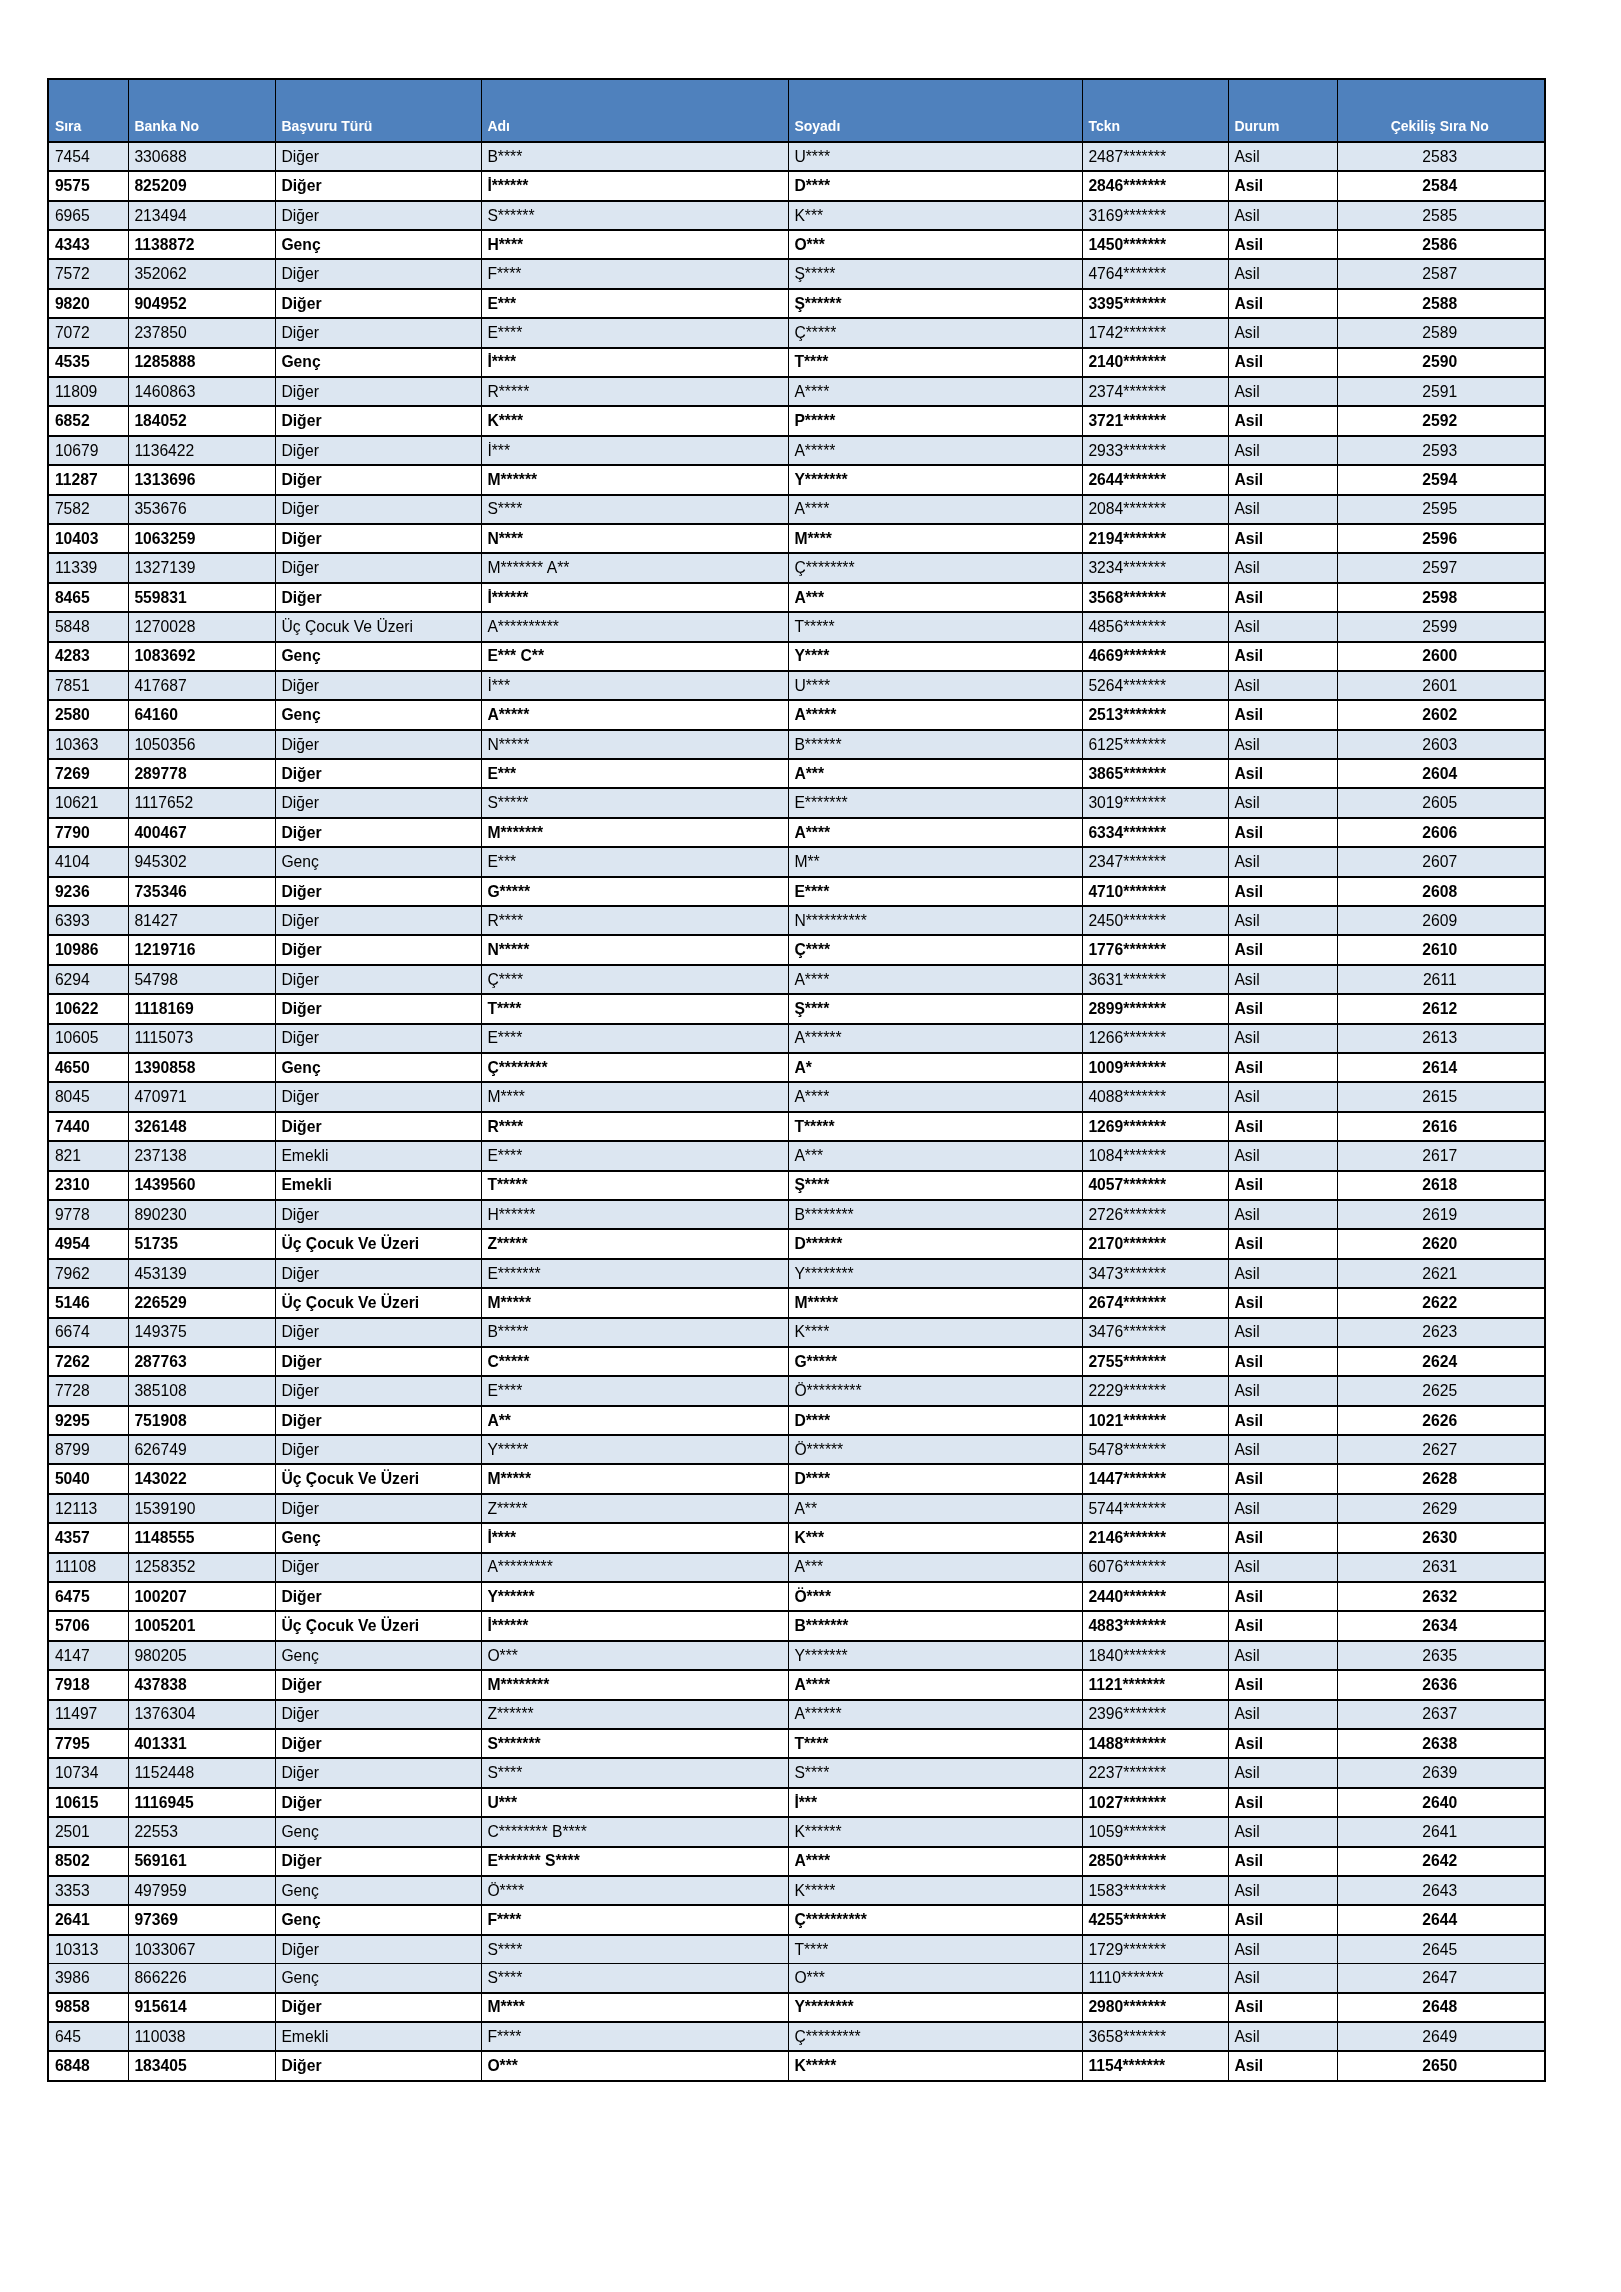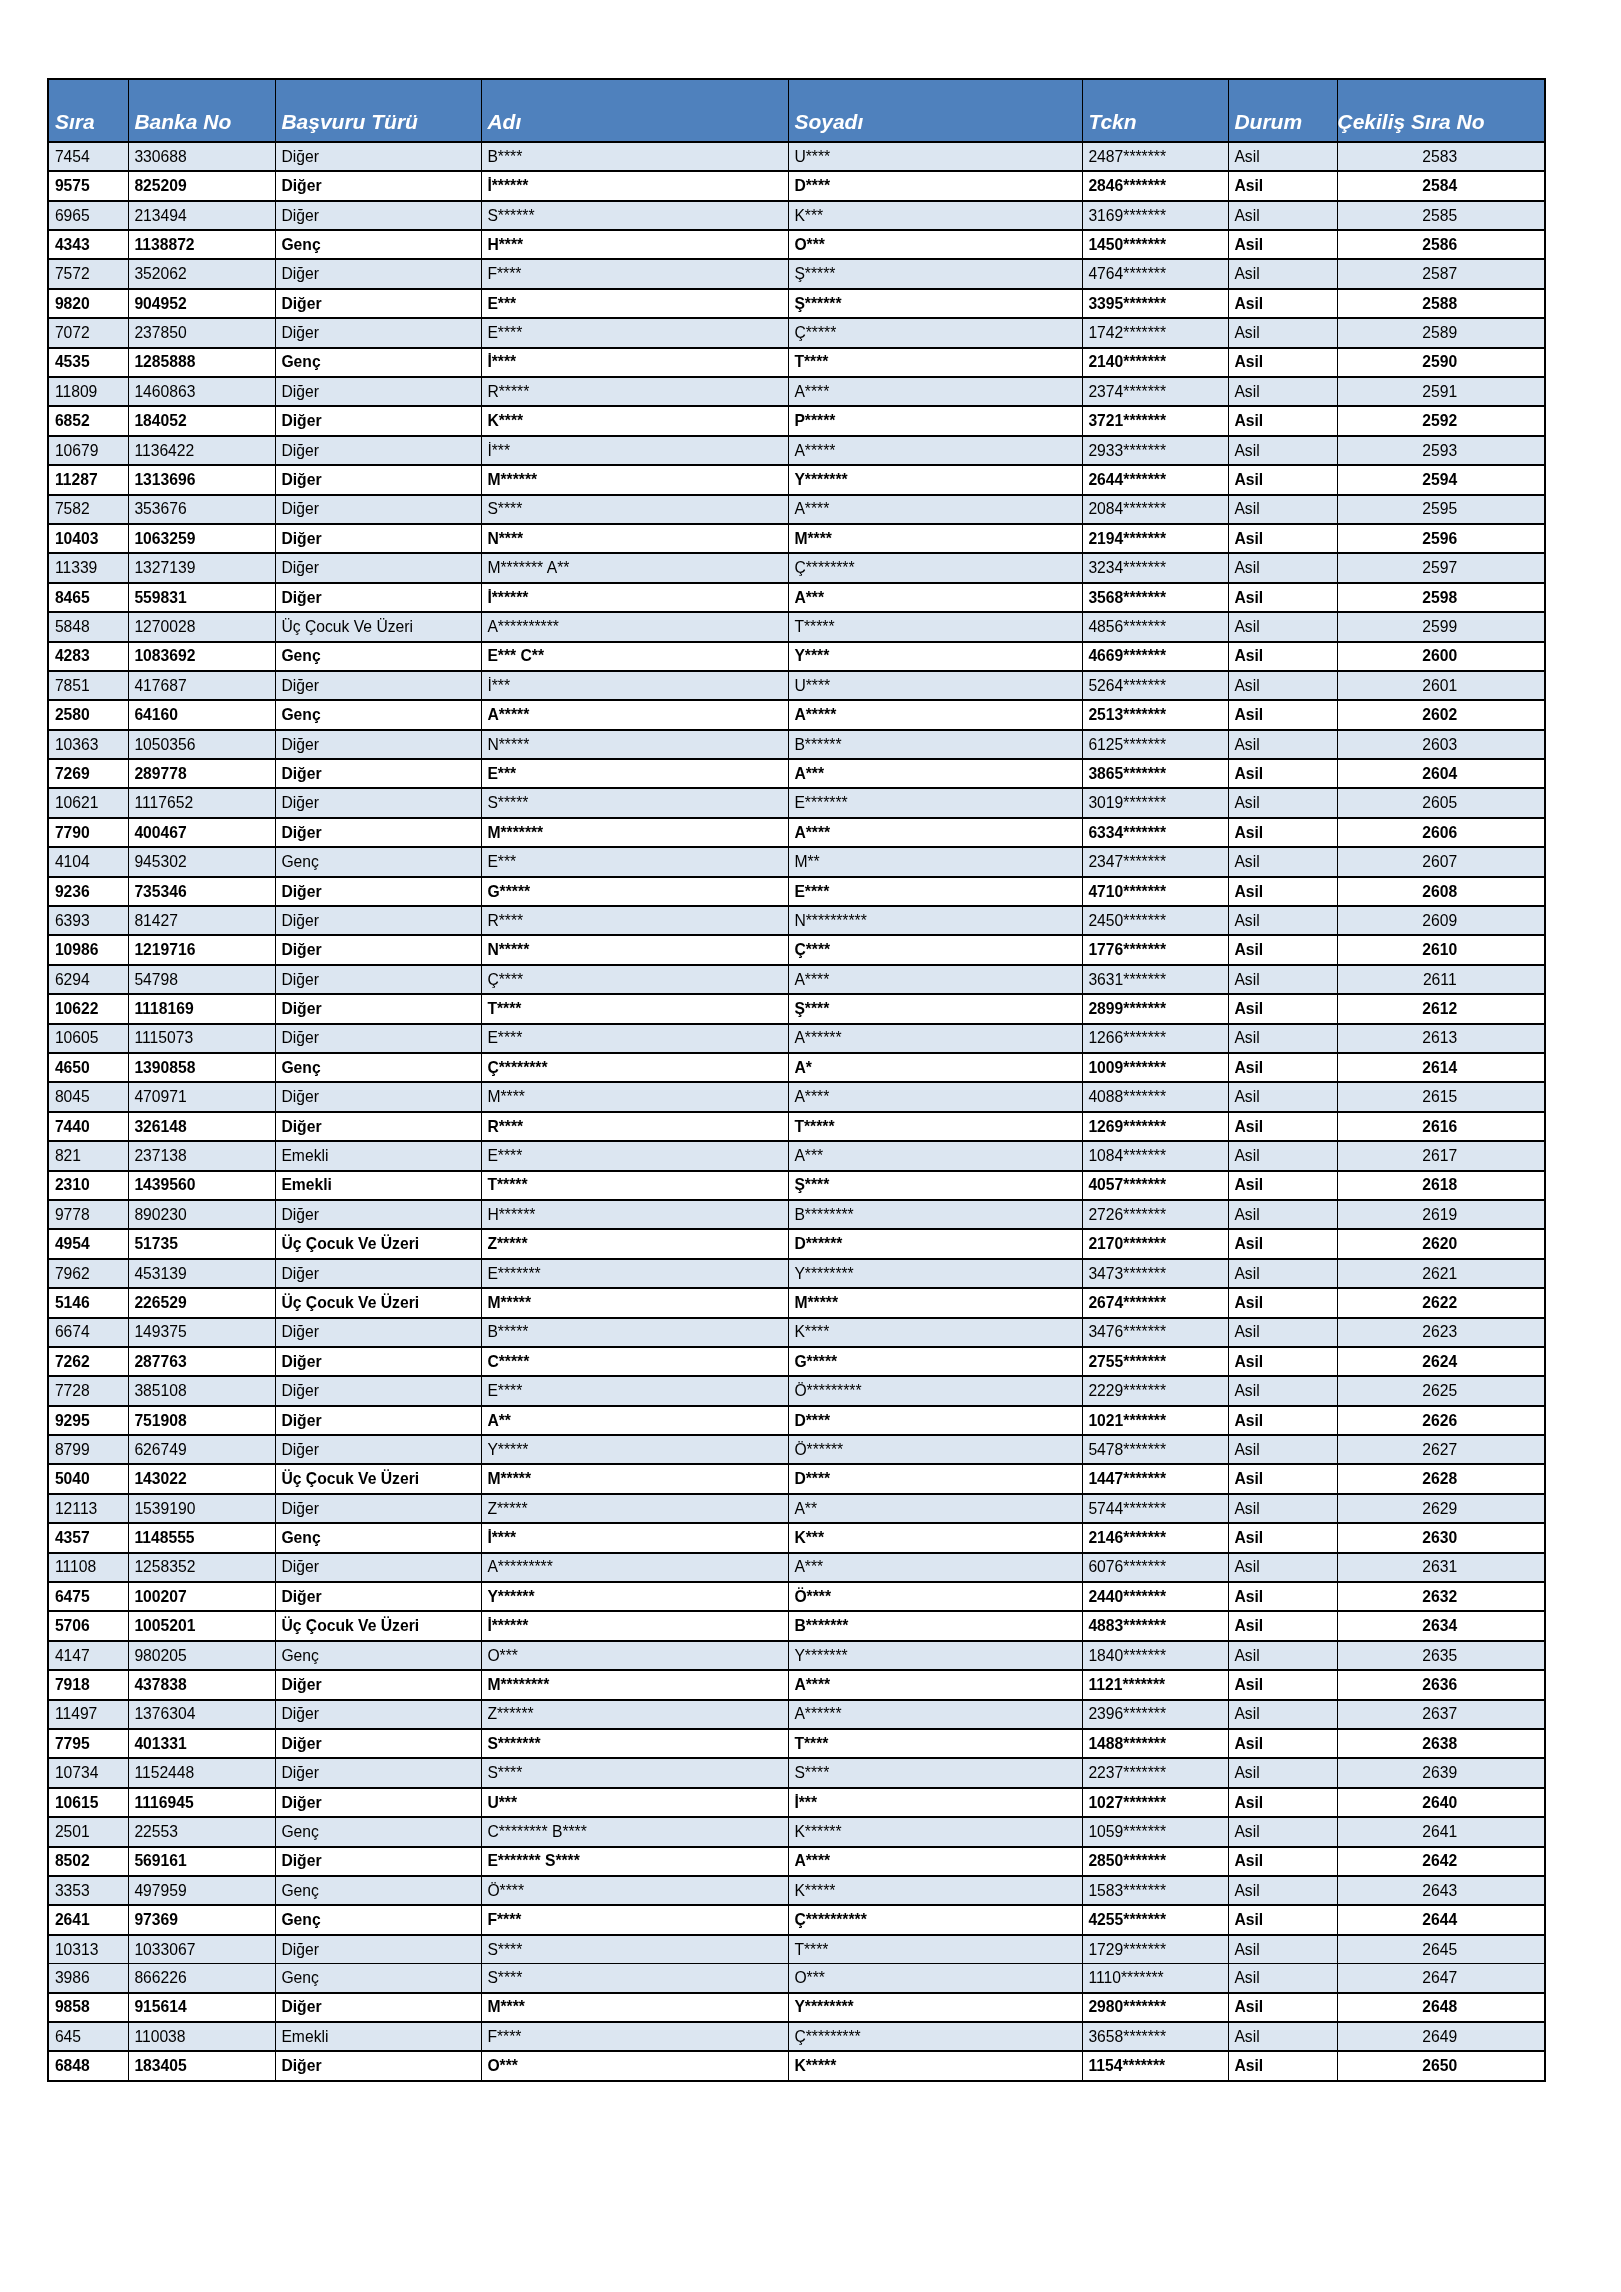--- a/index.html
+++ b/index.html
@@ -10,28 +10,28 @@
   }
   .page{position:relative;width:1621px;height:2293px;overflow:hidden;}
   table.results{
     position:absolute;left:47px;top:78px;width:1497px;
     border-collapse:collapse;table-layout:fixed;
     border:2.9px solid var(--border,#000);
   }
   th{
     background:var(--header-bg,#4f81bd);
     color:var(--header-fg,#fff);
-    font-weight:bold;font-size:21px;
+    font-weight:bold;font-size:14px;
     text-align:left;vertical-align:bottom;
     height:54px;padding:0 2px 6.9px 5.9px;
     border-left:1.5px solid #000;border-right:1.5px solid #000;
     border-bottom:2.5px solid #000;
-    white-space:nowrap;overflow:hidden;font-style:italic;
+    white-space:nowrap;overflow:hidden;
   }
-  th:last-child{text-align:left;padding-left:0;}
+  th:last-child{text-align:center;padding-left:0;}
   td{
     height:27.4px;font-size:15.7px;line-height:15.7px;
     padding:0 2px 0 5.9px;vertical-align:middle;
     border-left:1.5px solid #000;border-right:1.5px solid #000;
     white-space:nowrap;overflow:hidden;
   }
   td:last-child{text-align:center;padding-left:0;}
   tr.plain{background:var(--row-alt-bg,#dce6f1);}
   tr.plain td{border-top:1px solid #000;border-bottom:1px solid #000;}
   tr.emph{background:#ffffff;font-weight:bold;}

